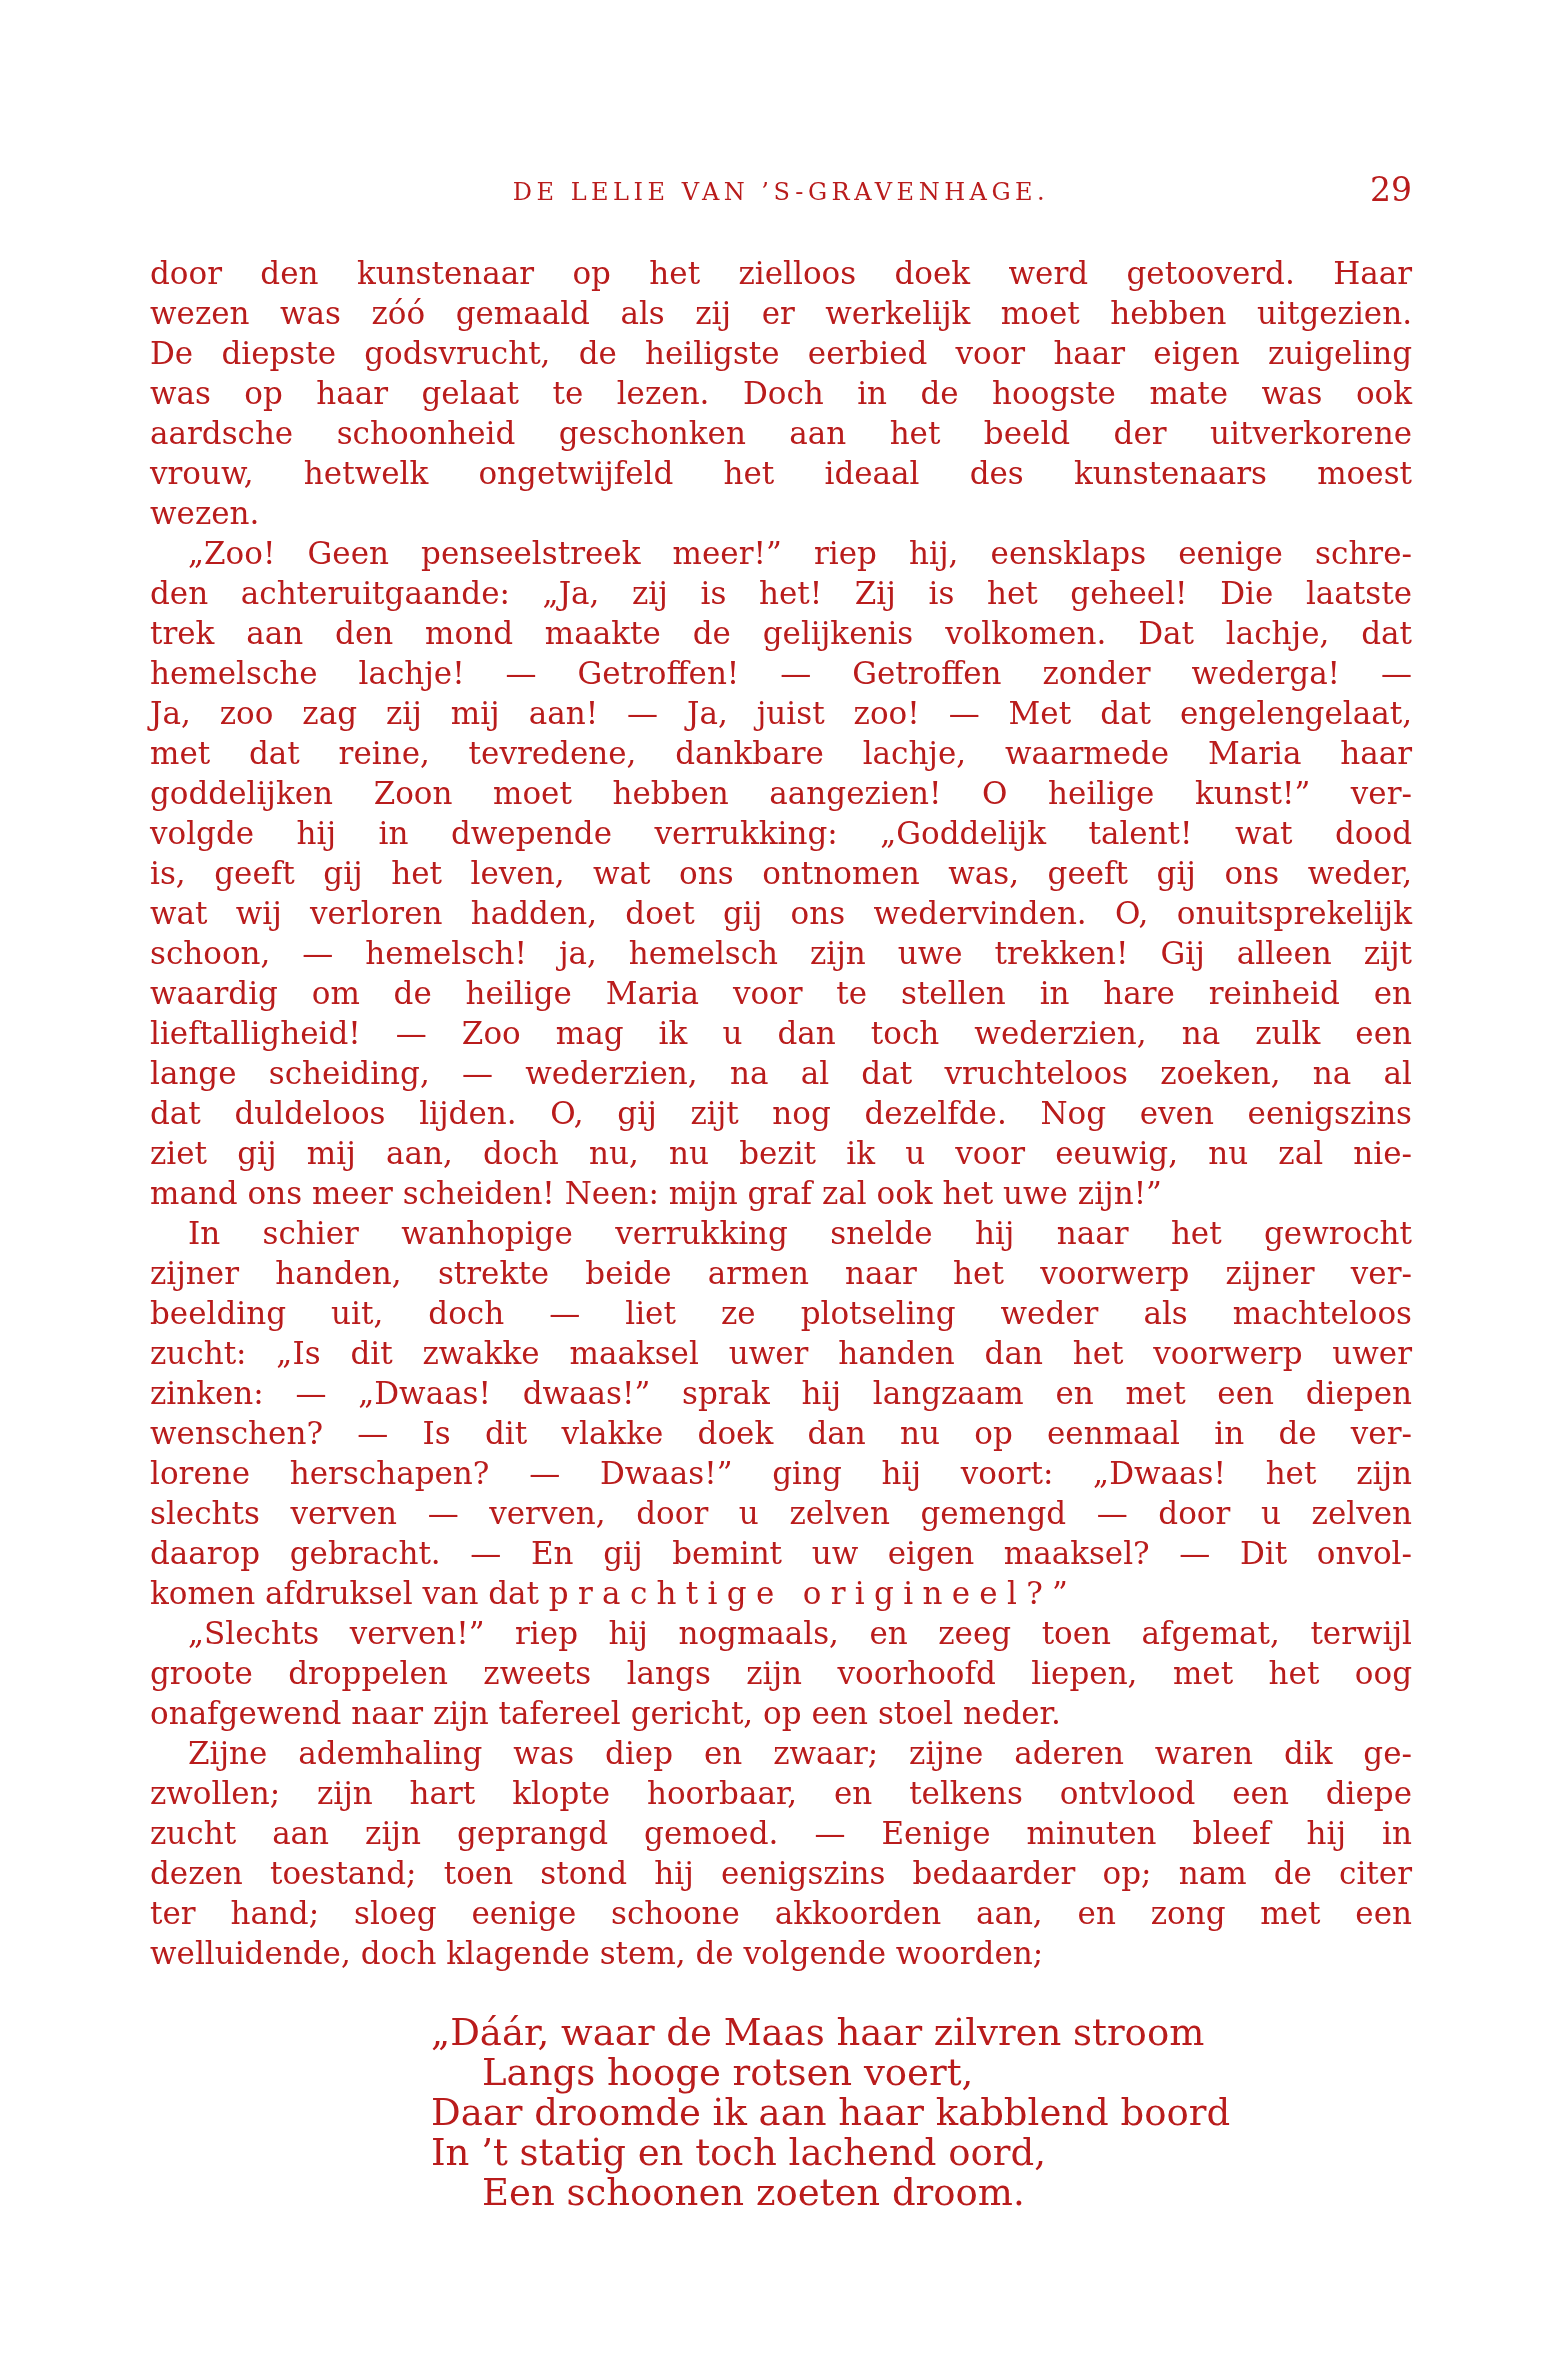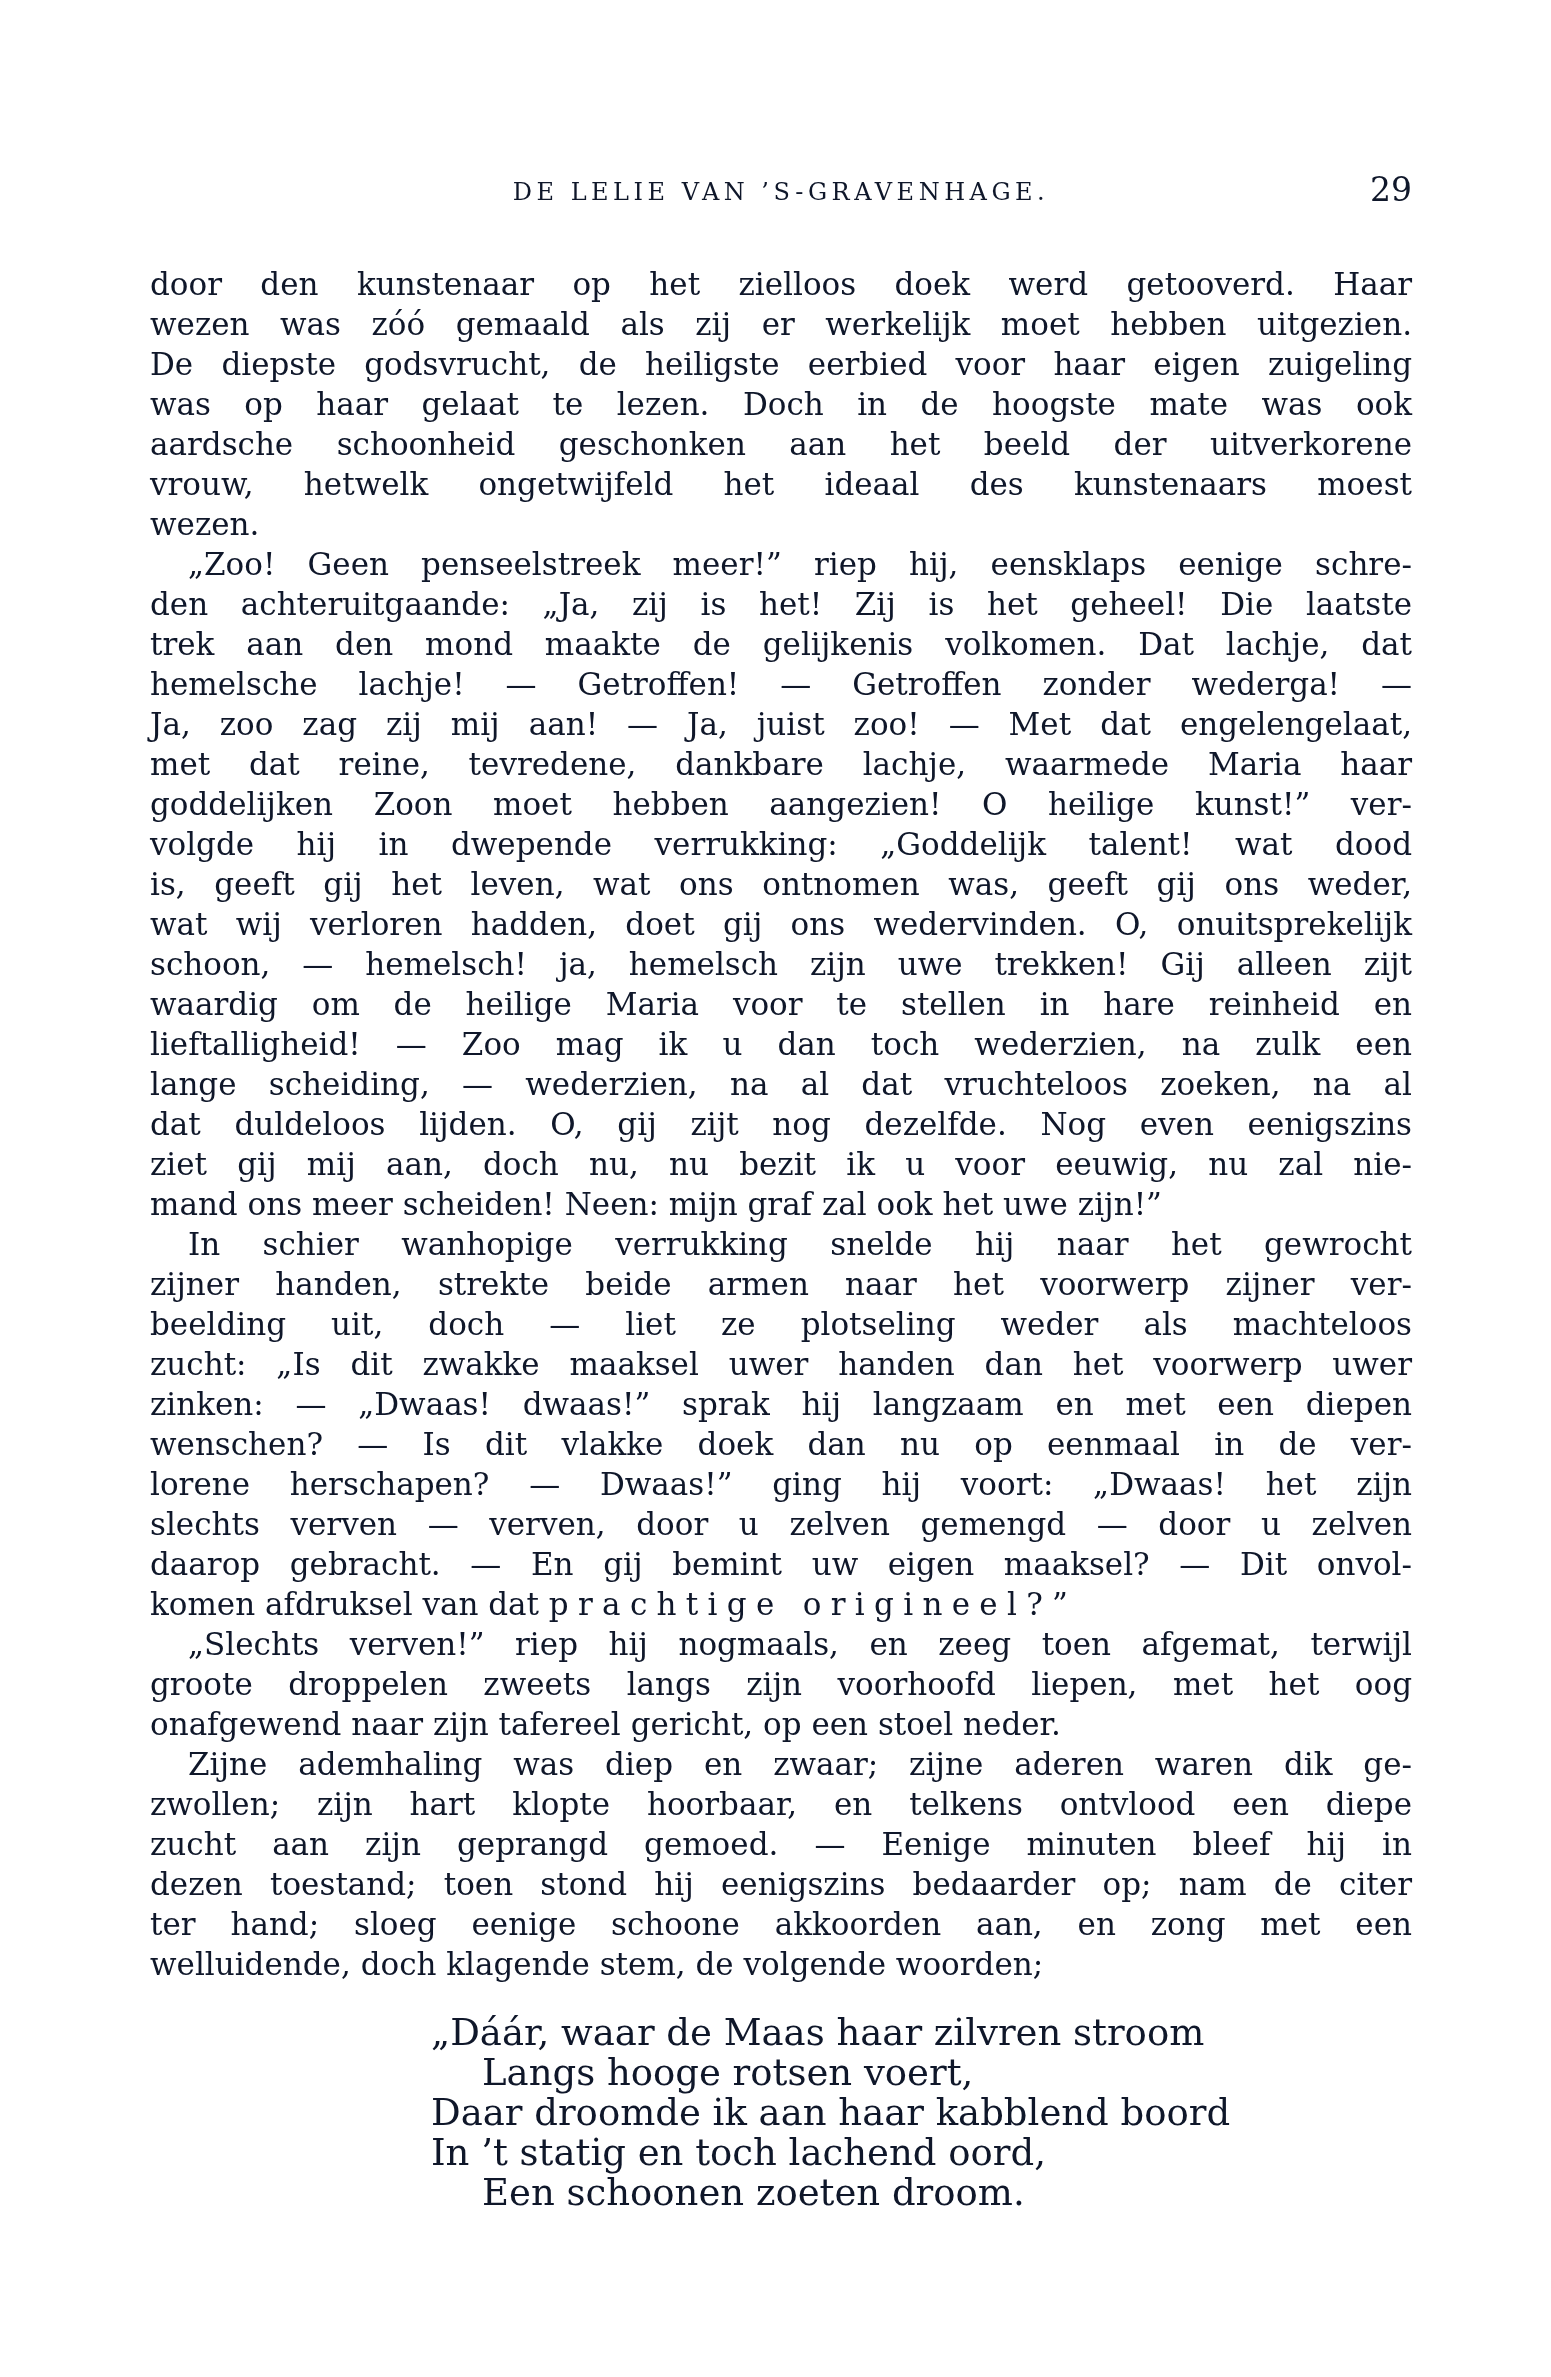--- a/index.html
+++ b/index.html
@@ -1,21 +1,21 @@
 <!DOCTYPE html>
 <html style="font-size:14.3px"><head>
 <meta charset="utf-8">
 <style>
   html,body { margin:0; padding:0; background:#e8e8e8; }
   .page {
     position:relative;
     width:1551px; height:2377px;
     margin:0 auto;
     background:#ffffff;
-    color:#0f172a;
+    color:#b91c1c;
     font-family:"DejaVu Serif", serif;
     overflow:hidden;
   }
   .header-row {
     position:absolute;
     left:150px; top:173px;
     width:1262px; height:45px;
   }
   .title {
     text-align:center;
@@ -25,21 +25,21 @@
     white-space:nowrap;
   }
   .pagenum {
     position:absolute;
     right:0; top:-2.7px;
     font-size:33px;
     line-height:39px;
   }
   .body-text {
     position:absolute;
-    left:150px; top:264px;
+    left:150px; top:253px;
     width:1262px;
   }
   .para { margin:0; }
   .line {
     font-size:31px;
     line-height:40px;
     height:40px;
     text-align:justify;
     text-align-last:justify;
     overflow:visible;

